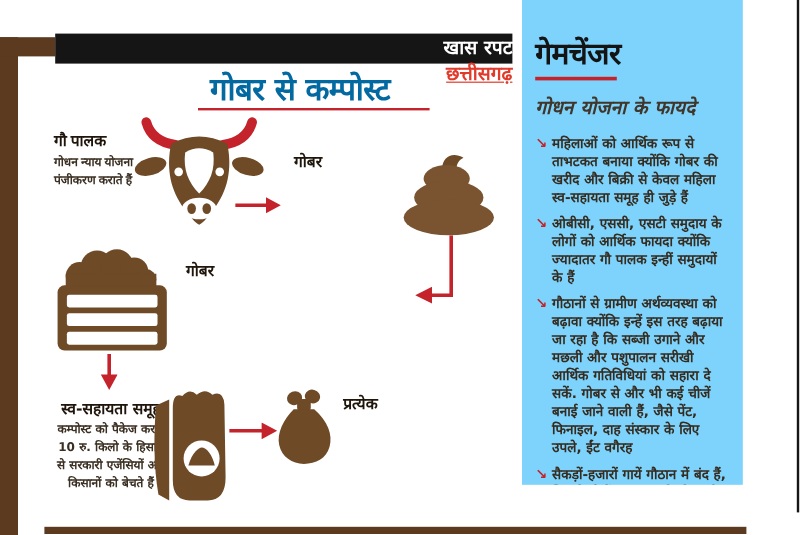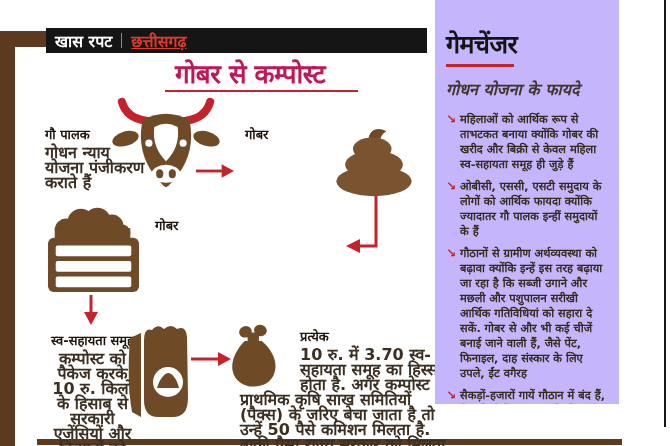--- a/index.html
+++ b/index.html
@@ -12,53 +12,53 @@
   .abs { position:absolute; }
 
   
   .left-bar   { left:0; top:31px; width:15px; height:415px; background:#5b3a20; }
   .left-stub  { left:0; top:31px; width:46px; height:16px; background:#5b3a20; }
   .bottom-bar { left:37px; top:439px; width:585px; height:6px; background:#5b3a20; }
   .edge-line  { left:664px; top:0; width:2px; height:427px; background:#161616; }
 
   
   .kicker { left:46px; top:28px; width:381px; height:25px; background:#151515;
-            display:flex; align-items:center; padding-left:9px; }
+            display:flex; align-items:flex-end; padding-left:9px;flex-direction:column; }
   .kicker .label  { color:#fff; font-weight:bold; font-size:16px; }
   .kicker .divider{ width:1px; height:15px; background:#8a8a8a; margin:0 9px; }
   .kicker .region { color:#e03a2b; font-weight:bold; font-size:16px;text-decoration:underline; }
 
   
   .main-title { left:120px; top:55px; width:260px; text-align:center;
-                font-size:26px; font-weight:bold; color:#be185d; letter-spacing:-0.5px; }
+                font-size:26px; font-weight:bold; color:#0369a1; letter-spacing:-0.5px; }
   .title-rule { left:165px; top:90px; width:193px; height:2px; background:#c4232b; }
 
   
   .step .h { font-size:13px; font-weight:bold; color:#1f150b; margin-bottom:2px; }
-  .step .b { font-size:16px; font-weight:bold; color:#3a2f22; line-height:15px; }
-  .blk-keeper { left:45px;  top:125px; width:100px; }
+  .step .b { font-size:10px; font-weight:bold; color:#3a2f22; line-height:15px; }
+  .blk-keeper { left:45px;  top:108px; width:100px;font-family:Liberation Serif, serif; }
   .blk-dung   { left:245px; top:125px; width:92px; }
   .blk-tank   { left:155px; top:216px; width:205px; }
   .blk-shg    { left:45px;  top:331px; width:95px;text-align:center; }
-  .blk-each   { left:240px; top:327px; width:210px; }
+  .blk-each   { left:226px; top:327px; width:210px; }
   .blk-each .spacer { float:left; width:60px; height:58px; }
 
   
   .ic-cow    { left:112px; top:97px;  width:108px; height:105px; }
   .ic-poop   { left:328px; top:127px; width:92px;  height:70px; }
   .ic-tank   { left:45px;  top:201px; width:97px;  height:92px; }
   .ic-pack   { left:128px; top:320px; width:61px;  height:100px; }
   .ic-money  { left:228px; top:324px; width:52px;  height:64px; }
   .ar-1      { left:196px; top:164px; width:38px;  height:14px; }
   .ar-elbow  { left:346px; top:196px; width:34px;  height:58px; }
   .ar-down   { left:84px;  top:295px; width:14px;  height:30px; }
   .ar-2      { left:191px; top:352px; width:40px;  height:14px; }
 
   
-  .panel { left:435px; top:0; width:184px; height:404px; background:#c4b5fd;
+  .panel { left:435px; top:0; width:184px; height:404px; background:#7dd3fc;
            padding:26px 10px 0 11px; overflow:hidden; }
   .panel .p-title { font-size:25px; font-weight:bold; color:#141414; letter-spacing:-0.5px; }
   .panel .p-rule  { width:68px; height:3px; background:#c4232b; margin-top:4px; }
   .panel .p-sub   { font-size:16px; font-weight:bold; font-style:italic;
                     color:#40362a; margin-top:11px; }
   .bullets { margin-top:12px; }
   .bullet  { display:flex; gap:4px; margin-bottom:7px; }
   .bullet .glyph { color:#c4232b; font-weight:bold; font-size:12px; line-height:15px; flex:0 0 auto; }
   .bullet .txt   { font-size:11.3px; font-weight:bold; color:#352b1f; line-height:15px; }
 
@@ -167,21 +167,20 @@
   <svg class="abs ic-money" viewBox="0 0 70 90">
     <ellipse class="br" cx="23" cy="11" rx="9" ry="8" transform="rotate(-20 23 11)"></ellipse>
     <ellipse class="br" cx="44" cy="9" rx="9" ry="8" transform="rotate(15 44 9)"></ellipse>
     <rect class="br" x="26" y="12" width="16" height="14" rx="4"></rect>
     <path class="br" d="M22 24 L46 24 C62 38 68 54 64 68 C60 82 48 88 34 88 C20 88 8 80 5 66 C2 52 10 36 22 24 Z"></path>
   </svg>
 
   <div class="abs step blk-each">
     <div class="spacer"></div>
     <div class="h">प्रत्येक</div>
-    <div class="b">10 रु. में 3.70 स्व-सहायता समूह का हिस्सा होता है. अगर कम्पोस्ट प्राथमिक कृषि साख समितियों (पैक्स) के जरिए बेचा जाता है तो उन्हें 50 पैसे कमिशन मिलता है. बाकी पैसा राज्य सरकार को मिलता है</div>
   </div>
 
   <div class="abs panel">
     <div class="p-title">गेमचेंजर</div>
     <div class="p-rule"></div>
     <div class="p-sub">गोधन योजना के फायदे</div>
     <div class="bullets">
       <div class="bullet">
         <span class="glyph">↘</span>
         <span class="txt">महिलाओं को आर्थिक रूप से ताभटकत बनाया क्योंकि गोबर की खरीद और बिक्री से केवल महिला स्व-सहायता समूह ही जुड़े हैं</span>

